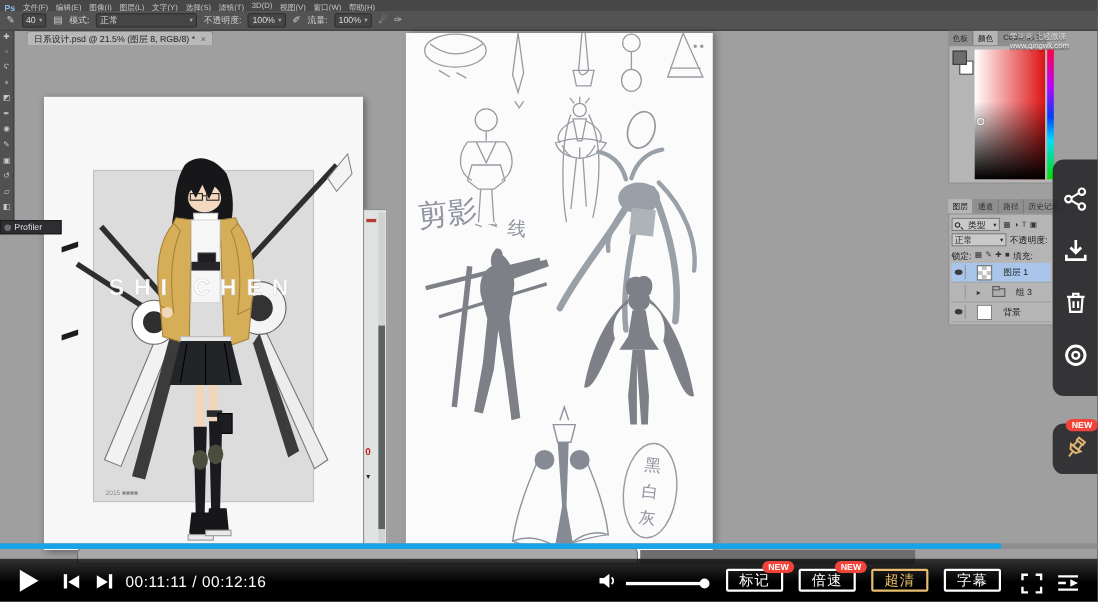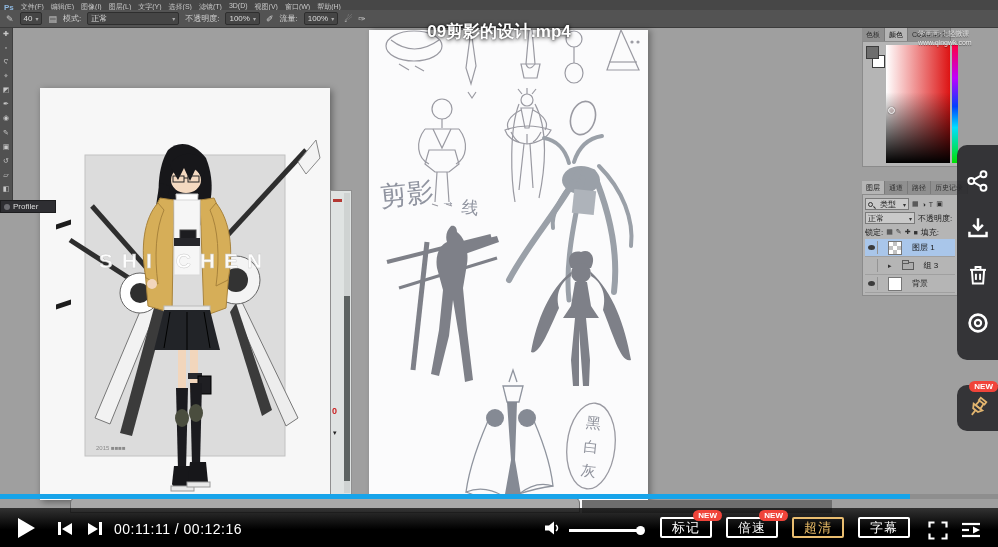--- a/index.html
+++ b/index.html
@@ -177,20 +177,24 @@
     <span class="opt-icon">✐</span>
     <span>流量:</span>
     <span class="opt-box">
       <span>100%</span>
         <span class="opt-caret">▾</span>
       </span>
     <span class="opt-icon">☄</span>
     <span class="opt-icon">✑</span>
   </div>
 
+  <div class="ps-doctab">
+    <span>日系设计.psd @ 21.5% (图层 8, RGB/8) *</span>
+    <span class="tab-close">×</span>
+  </div>
 
   <div class="ps-toolbar" id="ps-tools">
       <span class="tool-glyph">✚</span>
       <span class="tool-glyph">▫</span>
       <span class="tool-glyph">Ϛ</span>
       <span class="tool-glyph">⌖</span>
       <span class="tool-glyph">◩</span>
       <span class="tool-glyph">✒</span>
       <span class="tool-glyph">◉</span>
       <span class="tool-glyph">✎</span>
@@ -446,21 +450,20 @@
           </div>
       </div>
     </div>
   </div>
 
   <div class="watermark" id="watermark">
       <div>学画画·上轻微课</div>
       <div>www.qingwk.com</div>
     </div>
 
-  <div class="vid-title">09剪影的设计.mp4</div>
 
   <div class="fab fab-main">
     <svg width="22" height="22" viewBox="0 0 18 18">
       <g stroke="#fff" stroke-width="1.6" fill="none">
         <circle cx="13.5" cy="3.5" r="2.4"></circle>
           <circle cx="3.5" cy="9" r="2.4"></circle>
           <circle cx="13.5" cy="14.5" r="2.4"></circle>
         <line x1="5.7" y1="7.9" x2="11.3" y2="4.6"></line>
           <line x1="5.7" y1="10.1" x2="11.3" y2="13.4"></line>
       </g>

